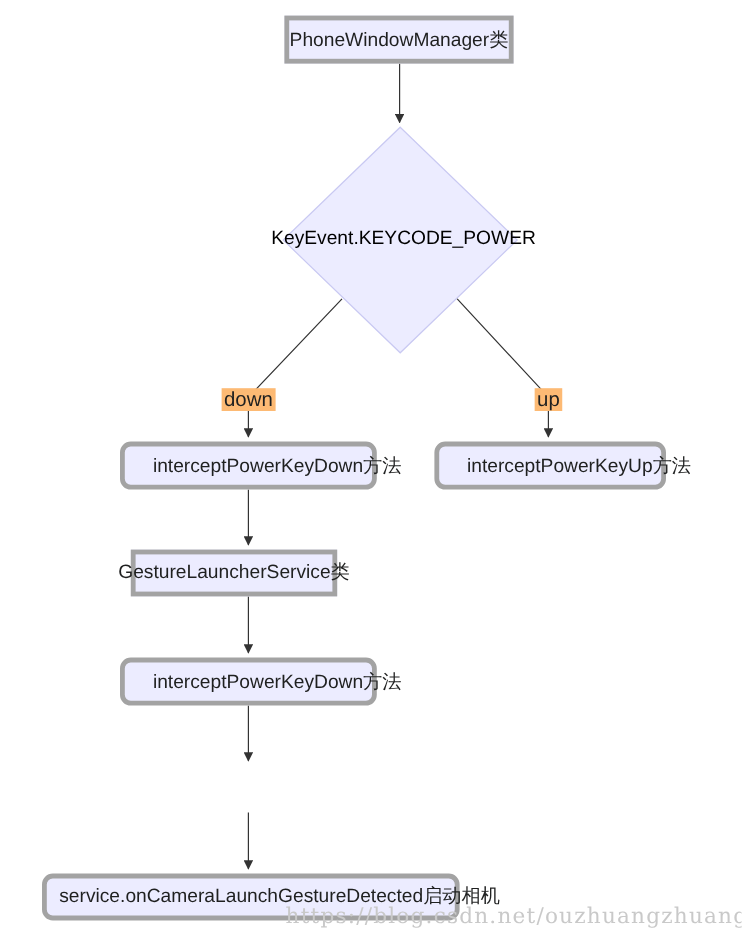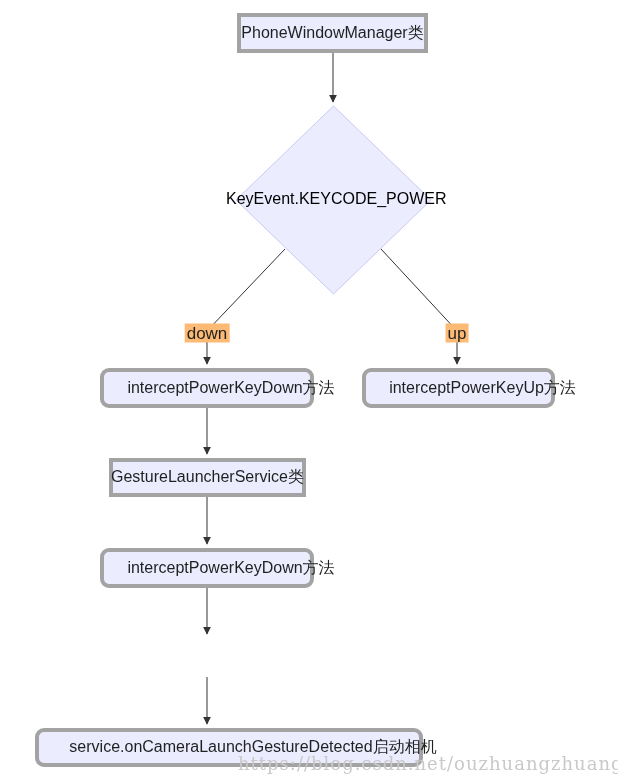--- a/index.html
+++ b/index.html
@@ -65,24 +65,24 @@
     color: #1F2020;
     font-size: 17px;
     padding: 0 2px;
     line-height: 19px;
     white-space: nowrap;
     z-index: 3;
   }
   #node-a { left: 237px; top: 13px;  width: 191px; height: 40px; }
   #node-c { left: 100px; top: 368px; width: 214px; height: 40px; }
   #node-d { left: 362px; top: 368px; width: 193px; height: 40px; }
-  #node-e { left: 109px; top: 458px; width: 197px; height: 39px; text-align: right; }
+  #node-e { left: 109px; top: 458px; width: 172px; height: 39px; text-align: right; }
   #node-f { left: 100px; top: 548px; width: 214px; height: 40px; }
   #node-g { left: 109px; top: 638px; width: 197px; height: 39px; }
-  #node-h { left: 35px;  top: 728px; width: 388px; height: 39px; }
+  #node-h { left: 35px;  top: 728px; width: 348px; height: 39px; }
   #label-down { left: 207px; top: 333px; }
   #label-up   { left: 457px; top: 333px; }
   .watermark {
     position: absolute;
     left: 238px;
     top: 753px;
     font-family: "DejaVu Serif", serif;
     font-size: 18px;
     letter-spacing: 1px;
     color: #C9C9C9;

